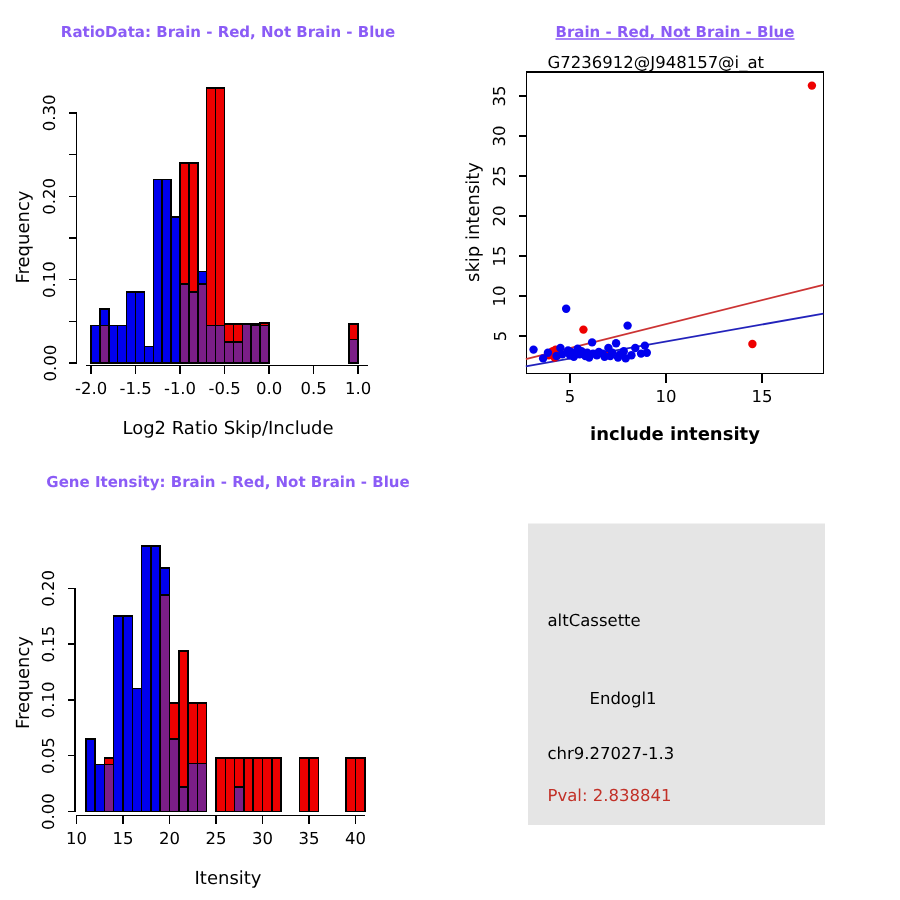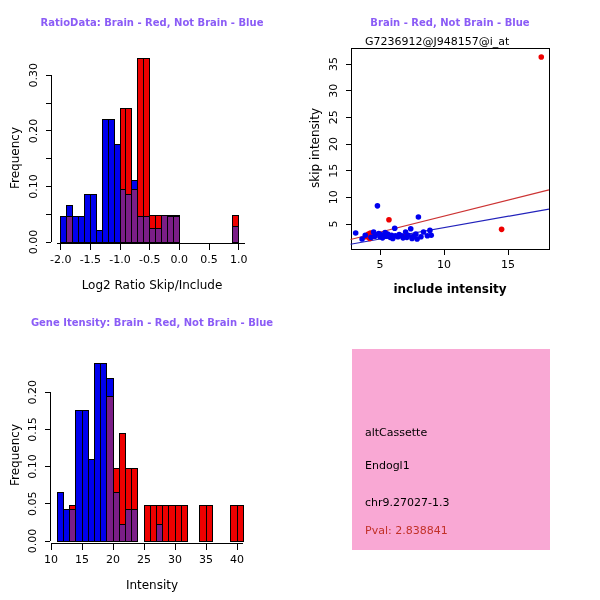--- a/index.html
+++ b/index.html
@@ -208,29 +208,29 @@
       <rect x="199.8" y="505.288" width="6.2" height="35.71199999999999" fill="#EE0000" stroke="#000000" stroke-width="1" shape-rendering="crispEdges"></rect>
       <rect x="206" y="505.288" width="6.2" height="35.71199999999999" fill="#EE0000" stroke="#000000" stroke-width="1" shape-rendering="crispEdges"></rect>
       <rect x="230.8" y="505.288" width="6.2" height="35.71199999999999" fill="#EE0000" stroke="#000000" stroke-width="1" shape-rendering="crispEdges"></rect>
       <rect x="237" y="505.288" width="6.2" height="35.71199999999999" fill="#EE0000" stroke="#000000" stroke-width="1" shape-rendering="crispEdges"></rect>
     </svg>
 
   <div class="ptitle" style="left:152px;top:22px;">RatioData: Brain - Red, Not Brain - Blue</div>
   <div class="axlab" style="left:152px;top:285px;text-align:right;">Log2 Ratio Skip/Include</div>
   <div class="axlab vert" style="left:15px;top:158px;">Frequency</div>
 
-  <div class="ptitle" style="left:450px;top:22px;">Brain - Red, Not Brain - Blue</div>
+  <div class="ptitle" style="left:450px;top:22px;text-decoration:underline;">Brain - Red, Not Brain - Blue</div>
   <div class="axlab" style="left:450px;top:289px;font-weight:bold;">include intensity</div>
   <div class="axlab vert" style="left:315px;top:148px;">skip intensity</div>
 
   <div class="ptitle" style="left:152px;top:322px;">Gene Itensity: Brain - Red, Not Brain - Blue</div>
-  <div class="axlab" style="left:152px;top:585px;">Intensity</div>
+  <div class="axlab" style="left:152px;top:585px;">Itensity</div>
   <div class="axlab vert" style="left:15px;top:455px;">Frequency</div>
 
-  <div id="infoPanel" style="background: #f9a8d4; text-decoration: underline;">
+  <div id="infoPanel" style="background: #e5e5e5; text-decoration: underline;">
     <div class="infoline" style="margin-top: -349px; top: 35px; color: rgb(0, 0, 0);">G7236912@J948157@i_at</div>
-    <div class="infoline" style="top: 77px; color: rgb(0, 0, 0);">altCassette</div>
-    <div class="infoline" style="top: 110px; color: rgb(0, 0, 0);">Endogl1</div>
+    <div class="infoline" style="top: 58px; color: rgb(0, 0, 0);">altCassette</div>
+    <div class="infoline" style="top: 110px; color: rgb(0, 0, 0); margin-left: 28px;">Endogl1</div>
     <div class="infoline" style="top: 147px; color: rgb(0, 0, 0); text-align: center;">chr9.27027-1.3</div>
     <div class="infoline red" style="top: 175px; color: rgb(194, 49, 40);">Pval: 2.838841</div>
   </div>
 
 </div>
 
 </body></html>

